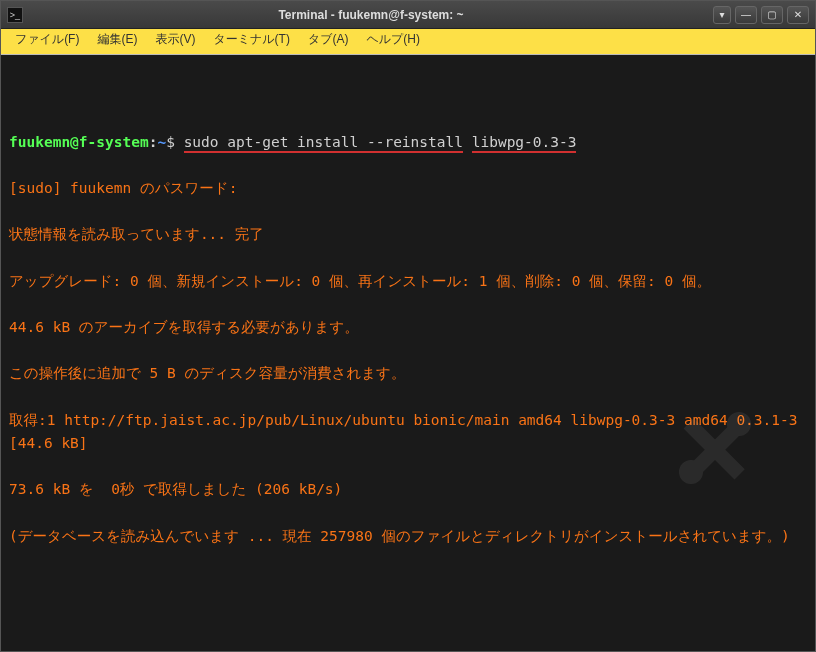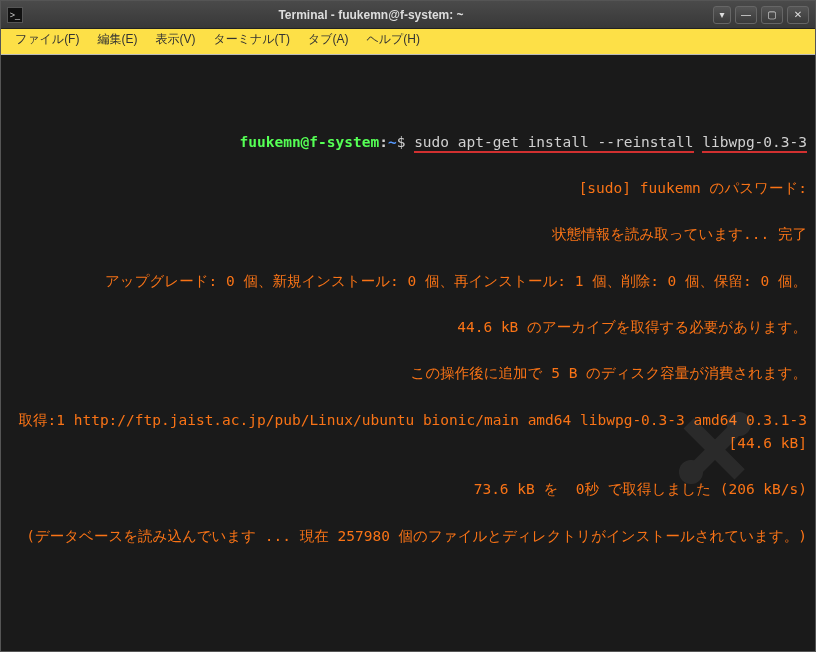--- a/index.html
+++ b/index.html
@@ -102,21 +102,21 @@
   .underline-red { border-bottom: 2px solid #d13030; padding-bottom: 1px; }
   .out { color: #f97316; }
   .watermark {
     position: absolute;
     right: 40px;
     top: 52%;
     opacity: 0.07;
     pointer-events: none;
   }
   .watermark svg { width: 120px; height: 120px; }
-  .line { display: block; text-align: right; }
+  .line { display: block; }
 </style>
 </head>
 <body>
 
 <div class="window">
 
   <div class="titlebar">
     <div class="app-icon">&gt;_</div>
     <div class="title">Terminal - fuukemn@f-system: ~</div>
     <div class="win-controls">

